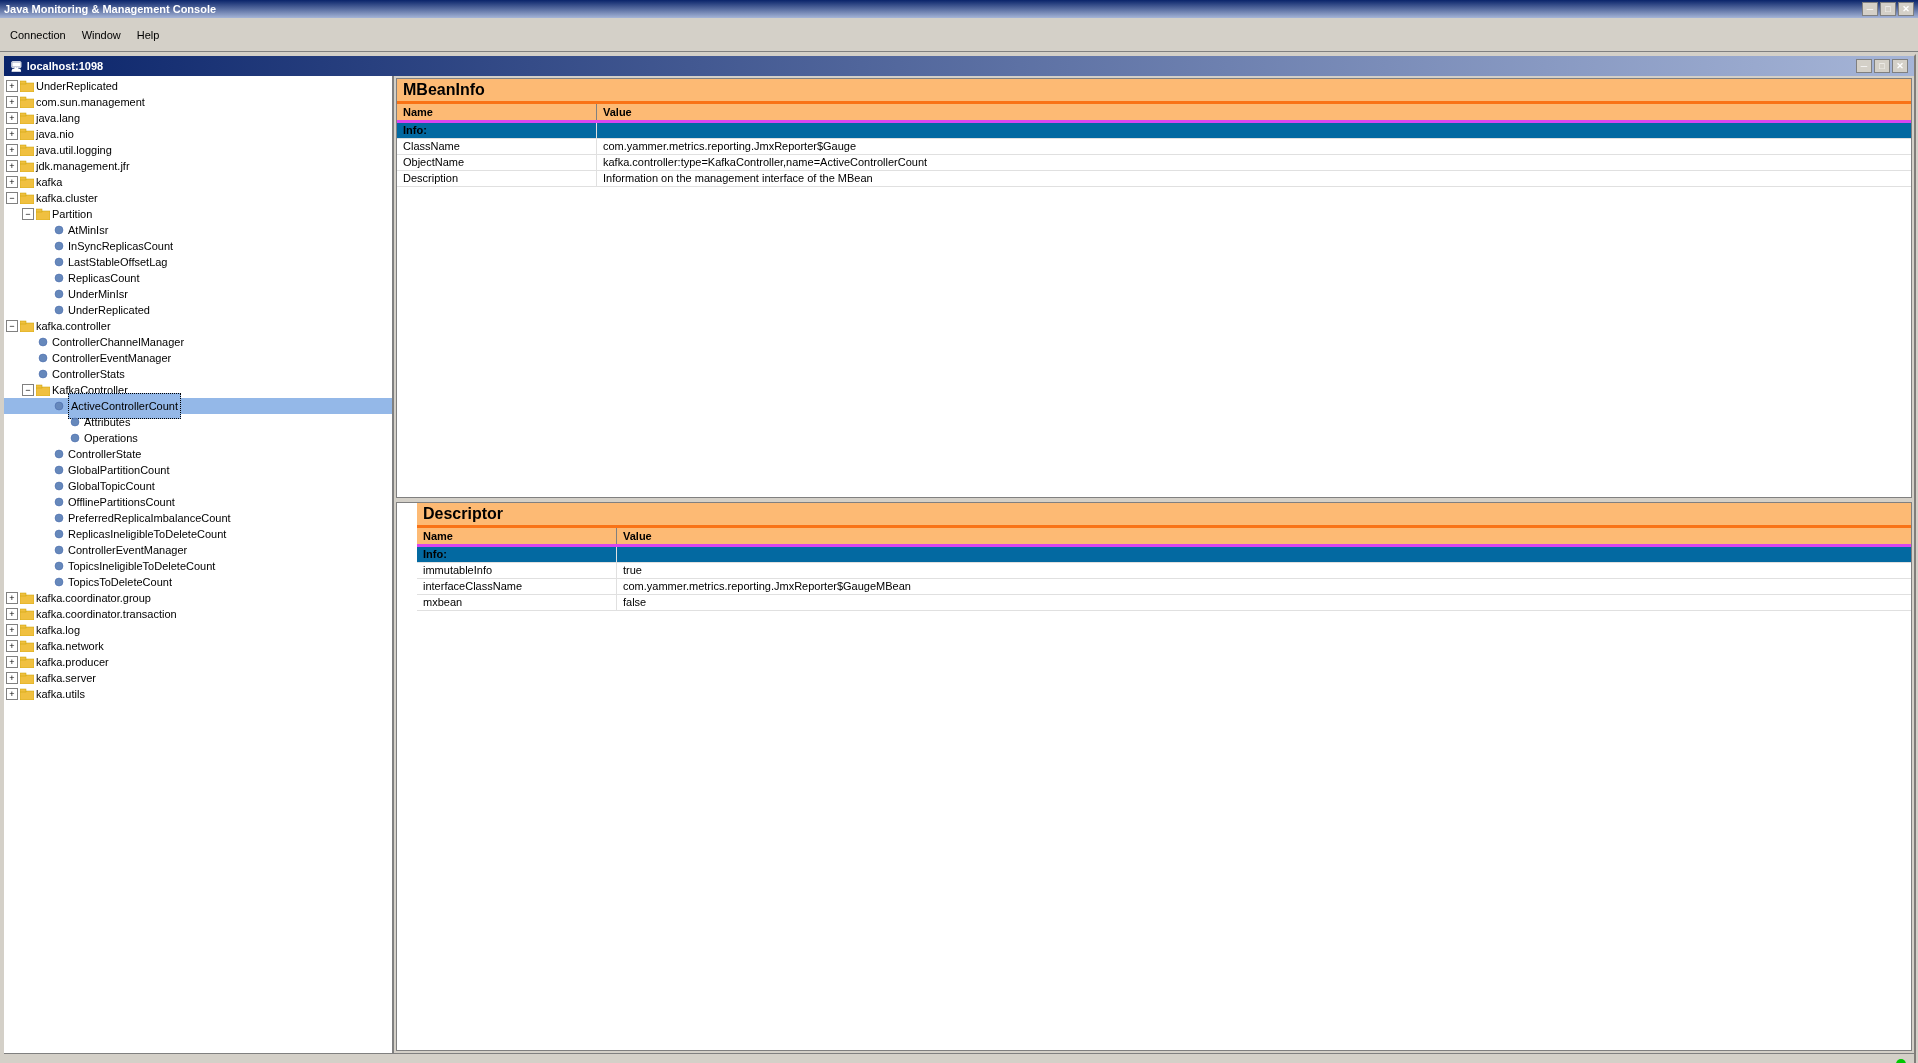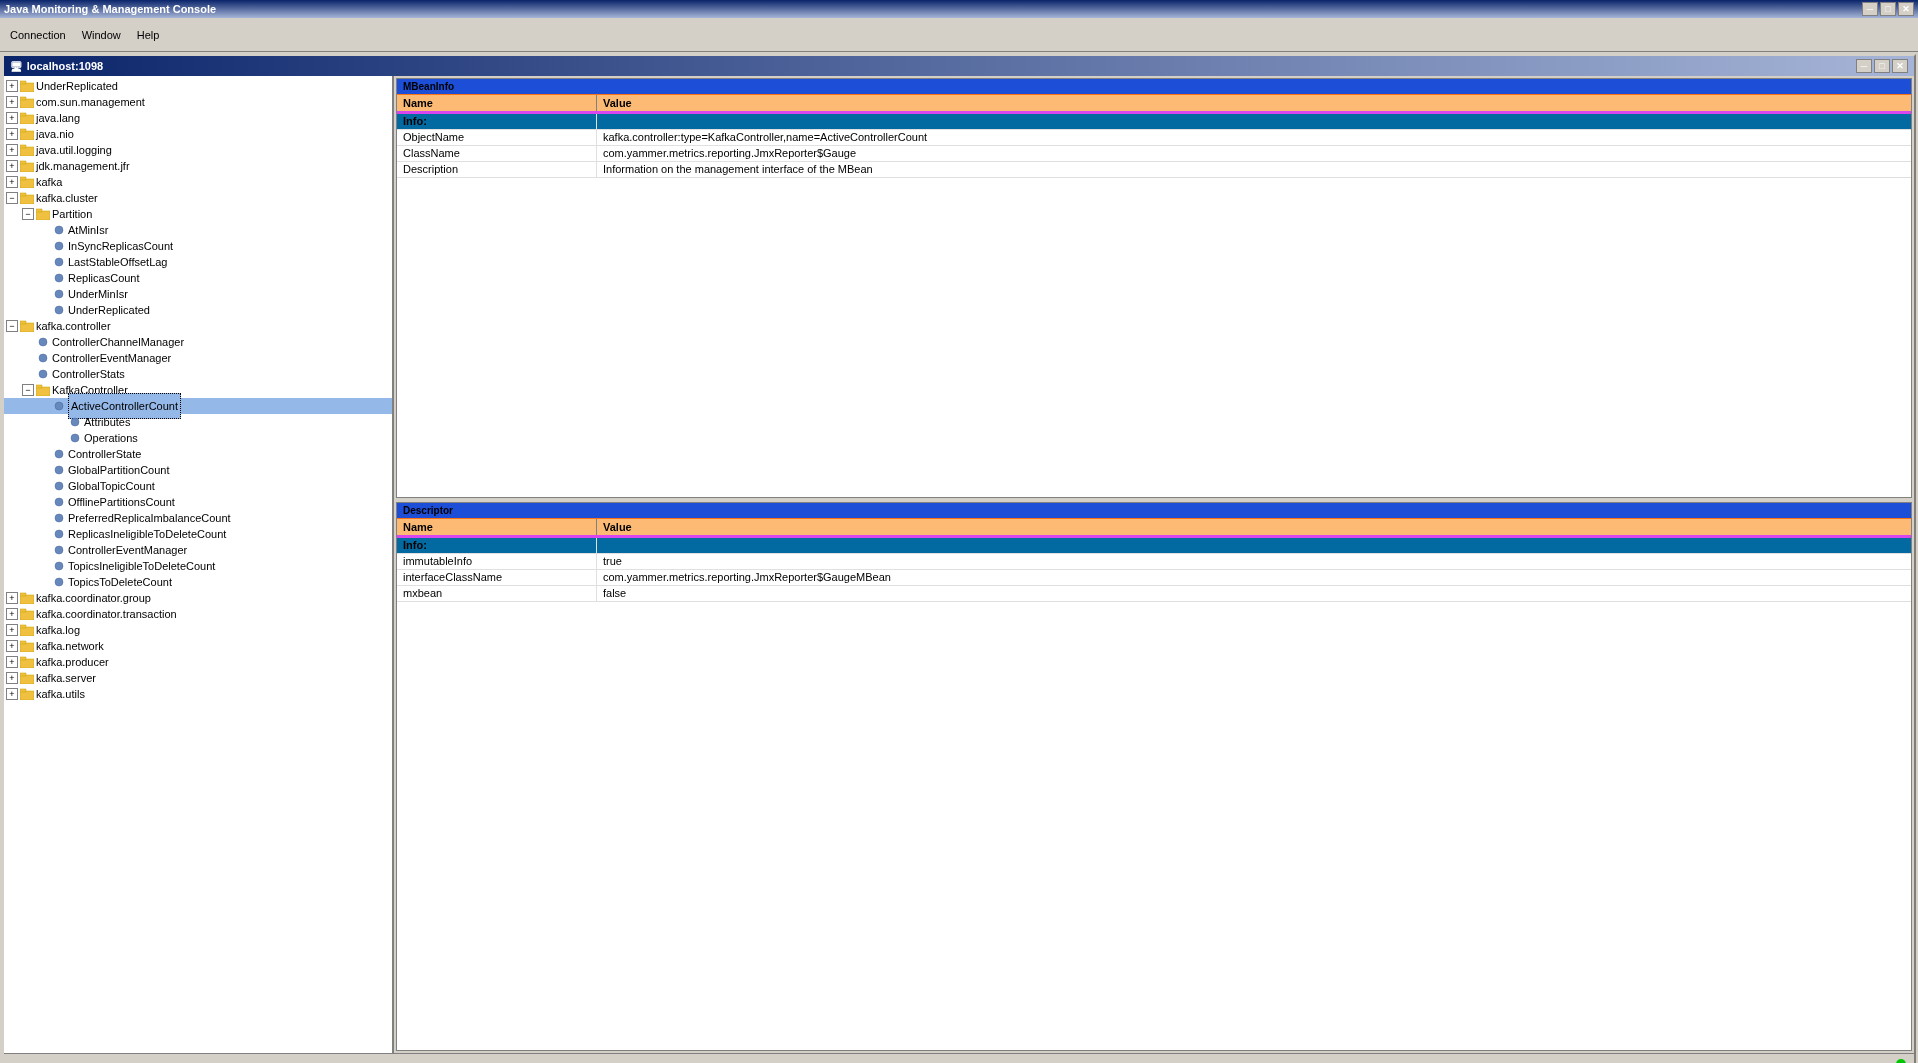--- a/index.html
+++ b/index.html
@@ -144,24 +144,24 @@
     }
     
     .info-section {
       background: white;
       border: 1px solid #808080;
       margin-bottom: 4px;
       display: flex;
       flex-direction: column;
     }
     .section-header {
-      background: #1d4ed8;
-      border-bottom: 1px solid #f97316;
+      background: #fdba74;
+      border-bottom: 3px solid #f97316;
       padding: 2px 6px;
-      font-size: 10px;
+      font-size: 16px;
       font-weight: bold;
     }
     .info-table-header {
       display: flex;
       background: #fdba74;
       border-bottom: 3px solid #d946ef;
     }
     .info-table-header .col-name {
       width: 200px;
       min-width: 200px;
@@ -194,20 +194,21 @@
       flex: 1;
       padding: 1px 6px;
     }
     .descriptor-section {
       background: white;
       border: 1px solid #808080;
       flex: 1;
       display: flex;
       flex-direction: column;
       overflow: hidden;
+      padding-left: 20px;
     }
     .status-bar {
       height: 20px;
       background: #d4d0c8;
       border-top: 1px solid #808080;
       display: flex;
       align-items: center;
       padding: 0 4px;
       font-size: 11px;
     }
@@ -673,26 +674,26 @@
         <div class="info-table-header">
           <div class="col-name">Name</div>
           <div class="col-value">Value</div>
         </div>
         <div class="info-row info-label">
           <div class="col-name">Info:</div>
           <div class="col-value"></div>
         </div>
         <div id="mbean-rows-container">
             <div class="info-row">
+              <div class="col-name">ClassName</div>
+              <div class="col-value">com.yammer.metrics.reporting.JmxReporter$Gauge</div>
+            </div>
+            <div class="info-row">
               <div class="col-name">ObjectName</div>
               <div class="col-value">kafka.controller:type=KafkaController,name=ActiveControllerCount</div>
-            </div>
-            <div class="info-row">
-              <div class="col-name">ClassName</div>
-              <div class="col-value">com.yammer.metrics.reporting.JmxReporter$Gauge</div>
             </div>
             <div class="info-row">
               <div class="col-name">Description</div>
               <div class="col-value">Information on the management interface of the MBean</div>
             </div>
           </div>
       </div>
 
       <div class="descriptor-section">
         <div class="section-header">Descriptor</div>

